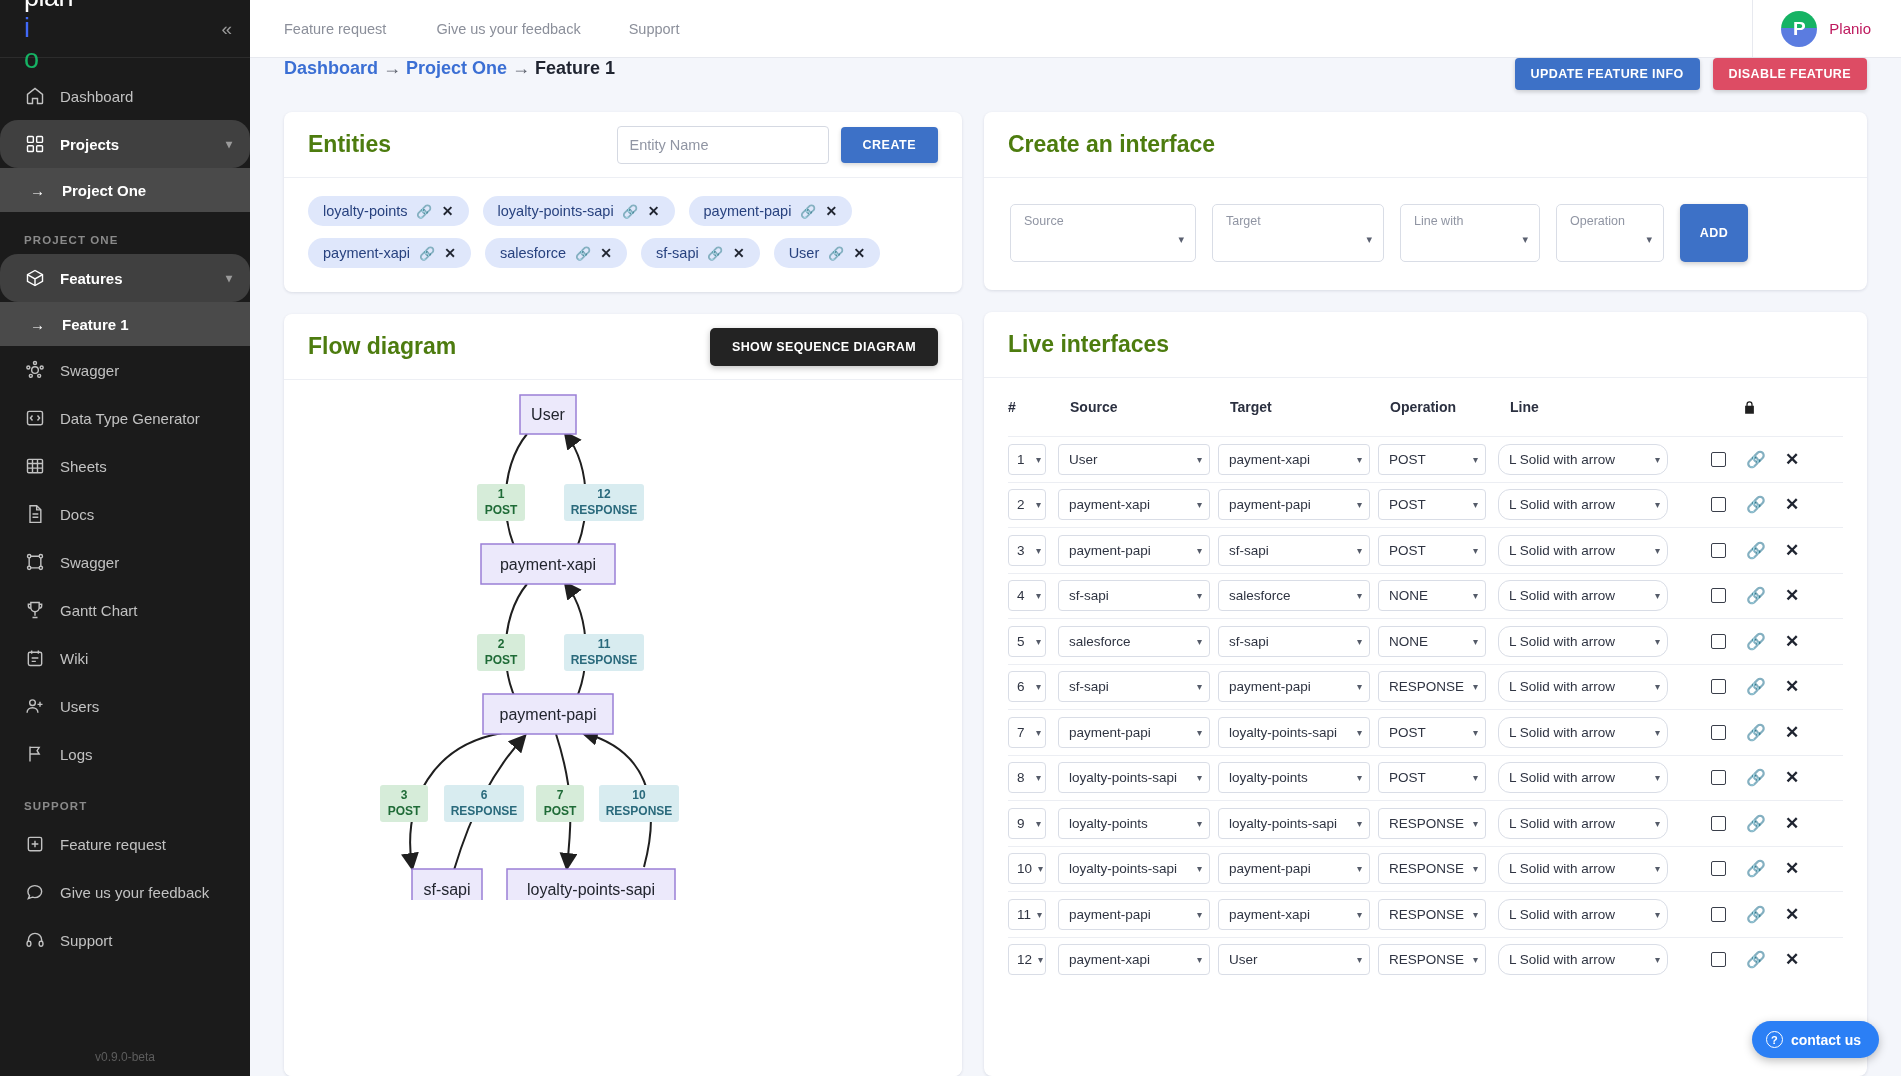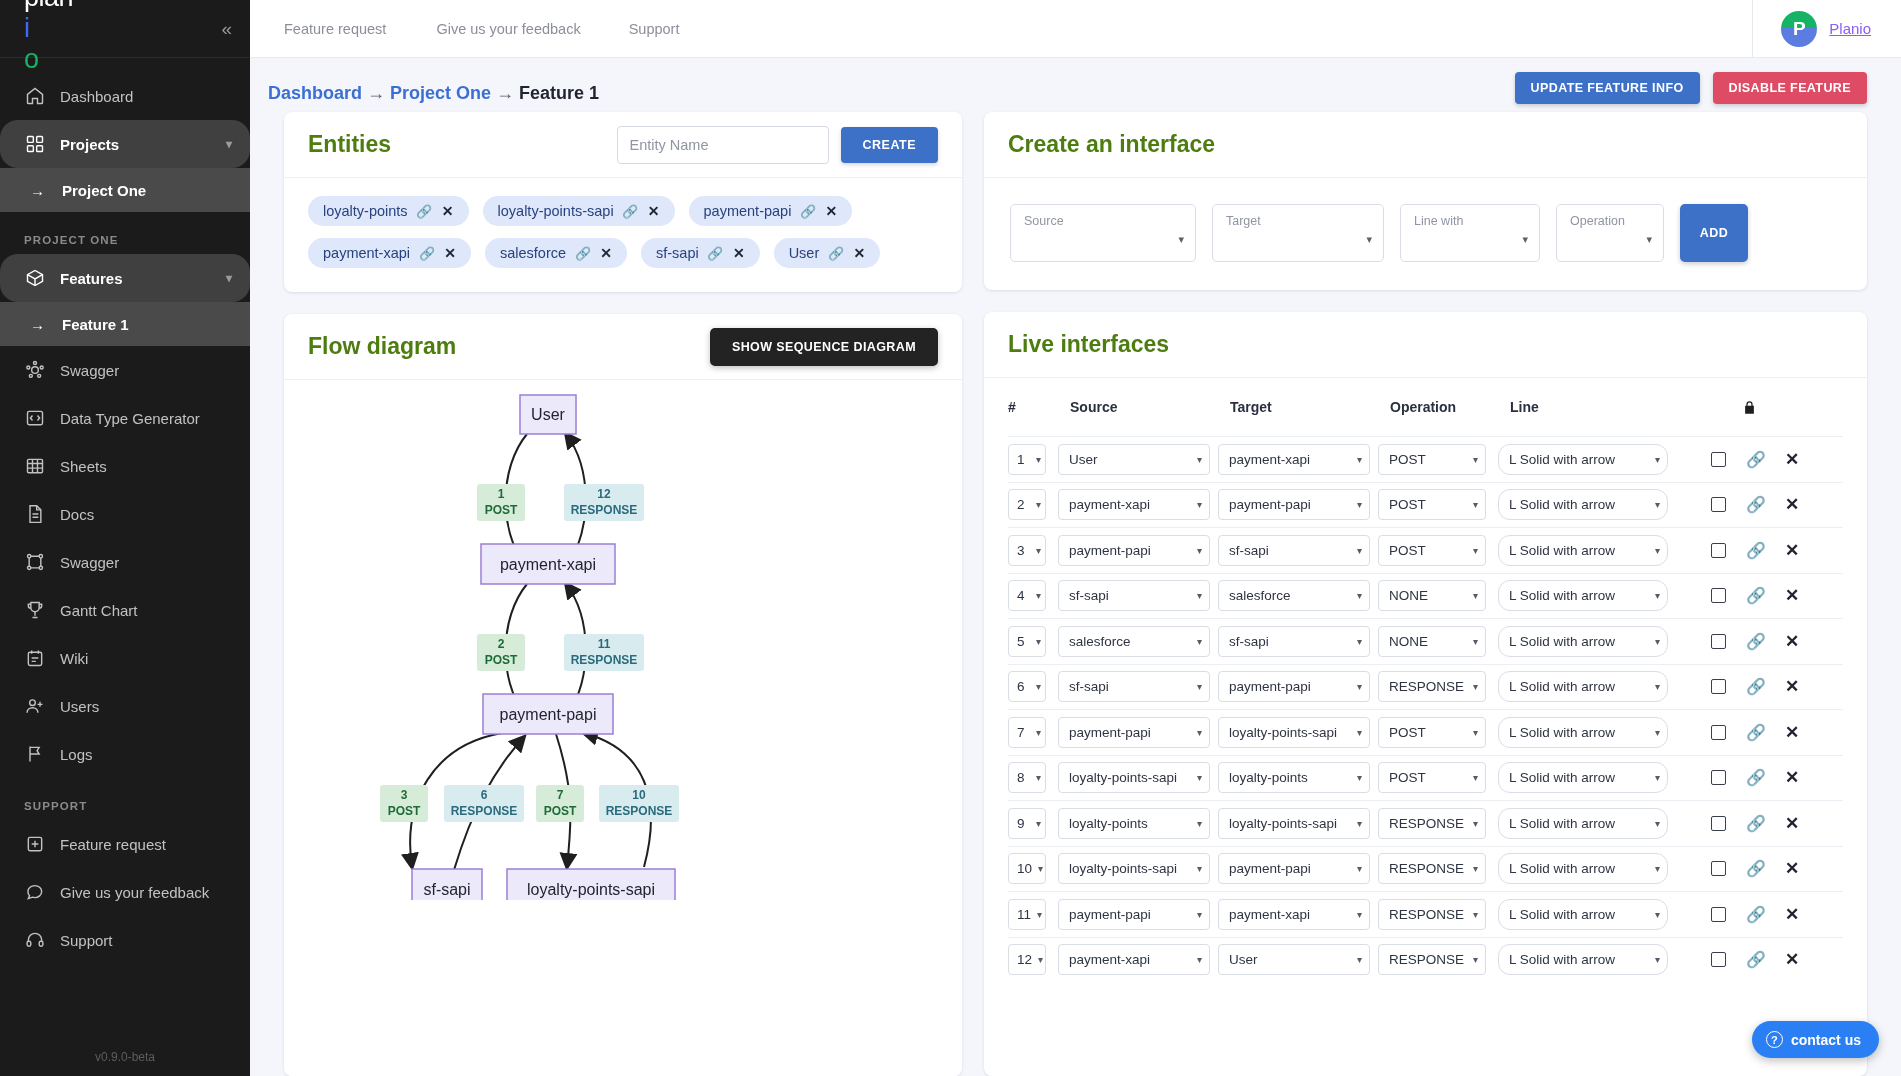--- a/index.html
+++ b/index.html
@@ -68,25 +68,25 @@
   .user-box {
     display: flex; align-items: center; gap: 12px; height: 58px;
     padding: 0 30px 0 28px; border-left: 1px solid #e7e9ef;
   }
   .avatar {
     width: 36px; height: 36px; border-radius: 50%;
     background: linear-gradient(to bottom, #16b364 0%, #16b364 48%, #5b7ce0 48%, #5b7ce0 100%);
     display: flex; align-items: center; justify-content: center;
     color: #fff; font-weight: 700; font-size: 19px;
   }
-  .user-name { font-size: 15px; color: #8b5cf6; text-decoration: underline; }
+  .user-name { font-size: 15px; color: #be185d; }
 
   .crumbbar {
-    height: 46px; display: flex; align-items: flex-end; justify-content: space-between;
-    padding: 0 34px 0 18px; flex: 0 0 46px;
+    height: 46px; display: flex; align-items: flex-start; justify-content: space-between;
+    padding: 0 34px 0 34px; flex: 0 0 46px;
   }
   .crumb { font-size: 18px; font-weight: 700; color: #1f2430; }
   .crumb a { color: #3b6fd4; text-decoration: none; cursor: pointer; }
   .crumb .sep { color: #5a5f6b; font-weight: 400; margin: 0 5px; }
   .crumb .cur { color: #1f2430; }
   .crumb-actions { display: flex; gap: 13px; }
   .btn {
     border: none; border-radius: 4px; color: #fff; font-size: 12.5px;
     font-weight: 700; letter-spacing: .4px; padding: 9px 16px; cursor: pointer;
     box-shadow: 0 2px 4px rgba(0,0,0,.18);

